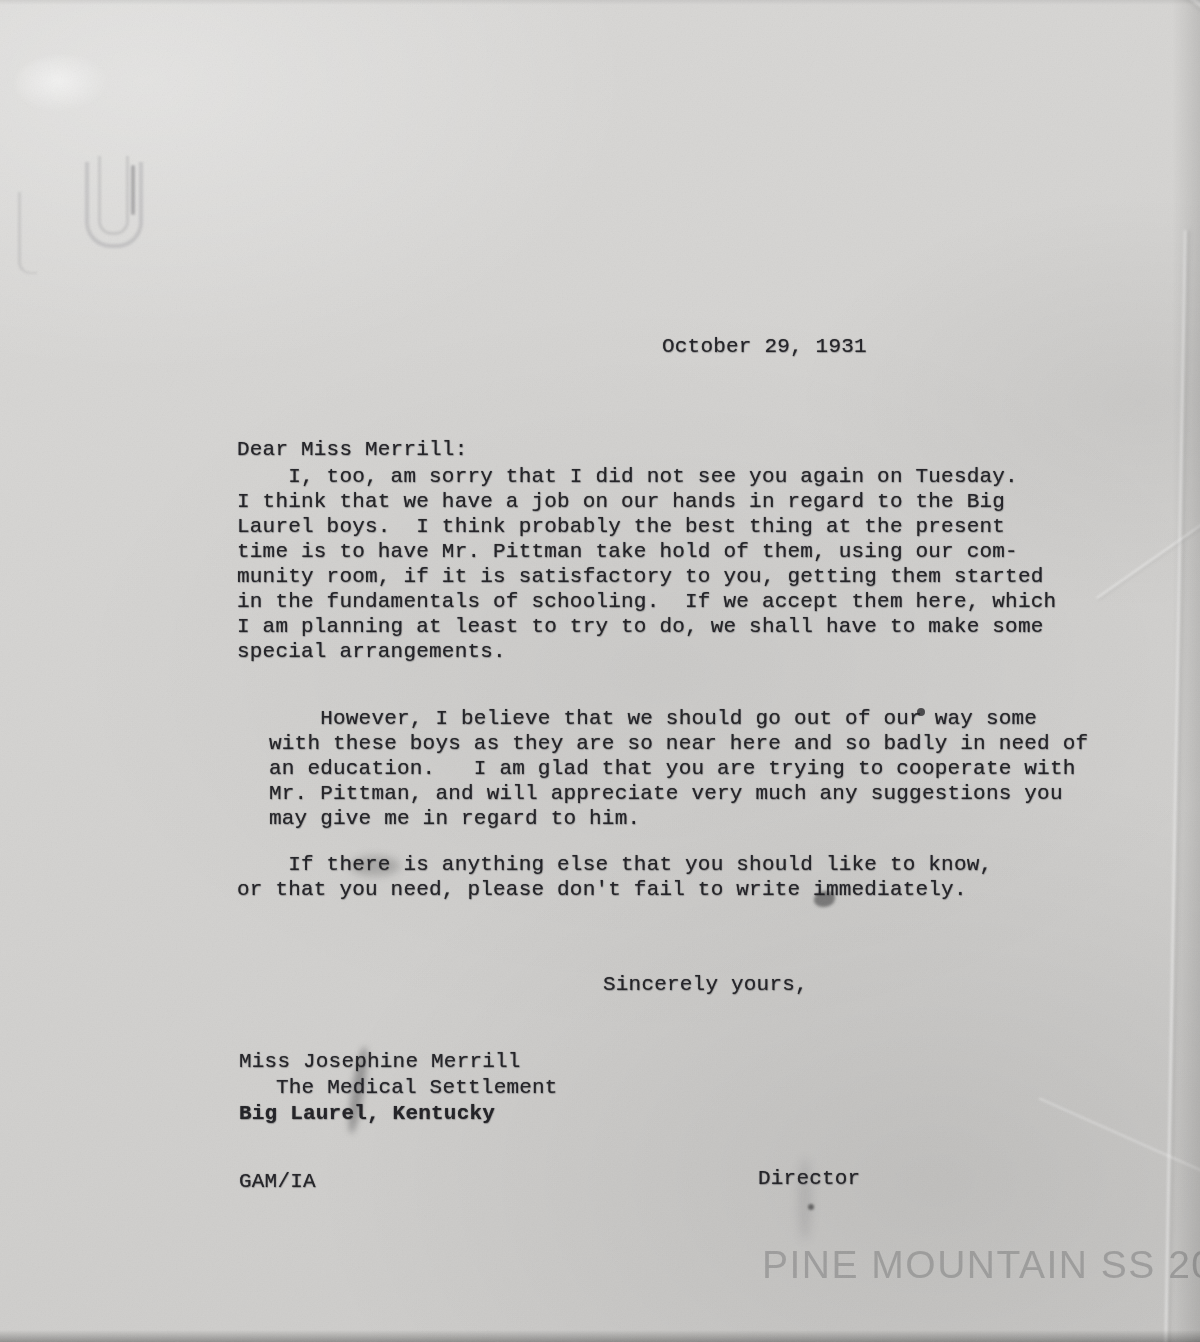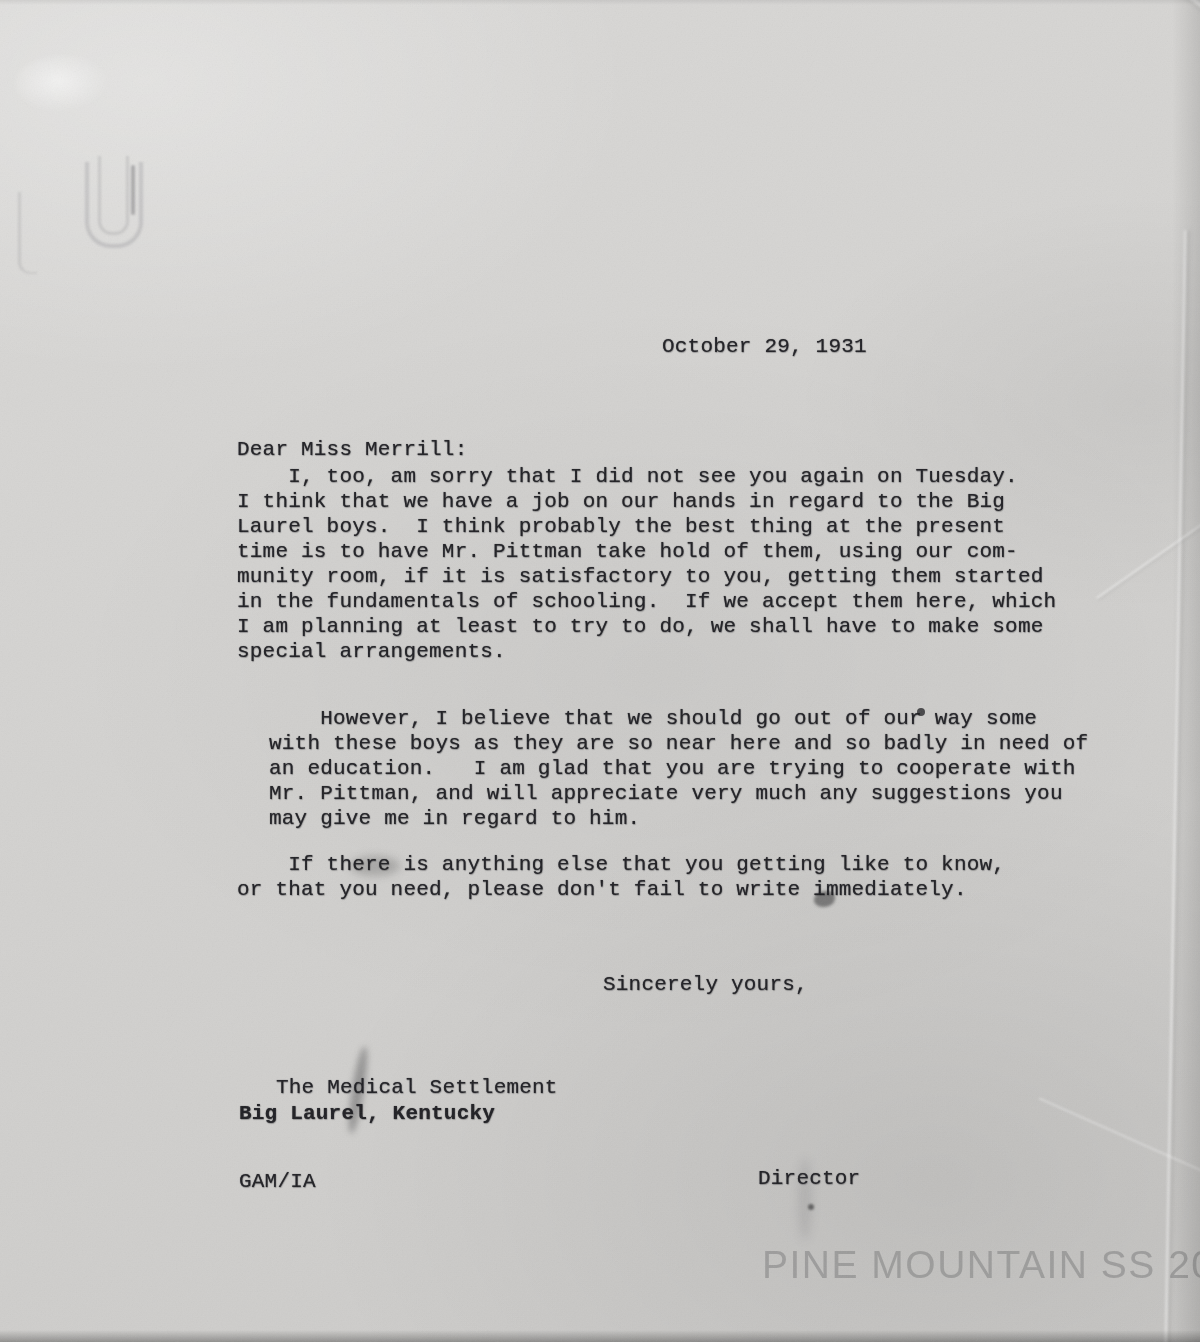--- a/index.html
+++ b/index.html
@@ -107,25 +107,26 @@
 in the fundamentals of schooling.  If we accept them here, which
 I am planning at least to try to do, we shall have to make some
 special arrangements.</div>
 
   <div class="abs type" style="left:237px; top:706px;margin-left:32px;">    However, I believe that we should go out of our way some
 with these boys as they are so near here and so badly in need of
 an education.   I am glad that you are trying to cooperate with
 Mr. Pittman, and will appreciate very much any suggestions you
 may give me in regard to him.</div>
 
-  <div class="abs type" style="left:237px; top:852px;">    If there is anything else that you getting like to know,
+  <div class="abs type" style="left:237px; top:852px;">    If there is anything else that you should like to know,
 or that you need, please don't fail to write immediately.</div>
 
   <div class="abs type" style="left:603px; top:972px;">Sincerely yours,</div>
 
+  <div class="abs type" style="left:239px; top:1049px;">Miss Josephine Merrill</div>
   <div class="abs type" style="left:239px; top:1075px;margin-left:37px;">The Medical Settlement</div>
   <div class="abs type" style="left:239px; top:1101px;font-weight:bold;">Big Laurel, Kentucky</div>
 
   <div class="abs type" style="left:239px; top:1169px;">GAM/IA</div>
   <div class="abs type" style="left:710px; top:1166px;margin-left:48px;">Director</div>
 
   <div class="abs smudge-there"></div>
   <div class="abs blot-1"></div>
   <div class="abs dot-way"></div>
   <div class="abs smudge-medical"></div>

